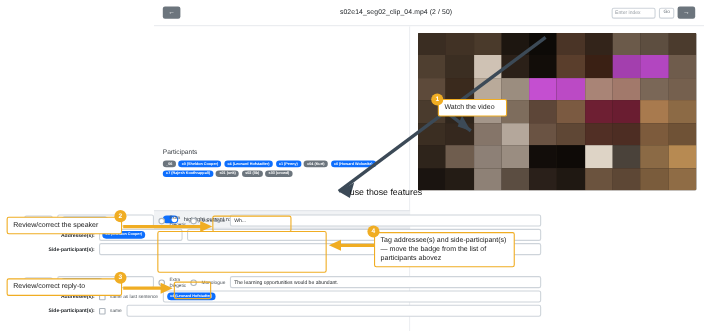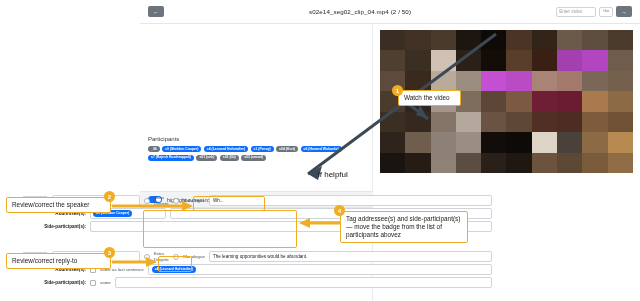--- a/index.html
+++ b/index.html
@@ -312,21 +312,21 @@
     </div>
   </div>
 </div>
 
 <svg class="arrow-svg" style="left:300px;top:22px;width:200px;height:165px;">
   <line x1="196" y1="12" x2="8" y2="152" stroke="#3c4a57" stroke-width="3"></line>
   <polygon points="8,152 22,144 18,158" fill="#3c4a57"></polygon>
 </svg>
 
 <div class="ann-text" style="left:318px;top:170px;width:130px;">
-  <div>if helpful</div>
+  <div>use those features</div>
 </div>
 
 <svg class="arrow-svg" style="left:398px;top:95px;width:40px;height:30px;">
   <line x1="4" y1="4" x2="30" y2="24" stroke="#3c4a57" stroke-width="3"></line>
   <polygon points="30,24 18,20 22,10" fill="#3c4a57"></polygon>
 </svg>
 <div class="callout" style="left:398px;top:90px;width:63px;">
   <span>Watch the video</span>
 </div>
 <div class="bubble" style="left:392px;top:85px;">1</div>

